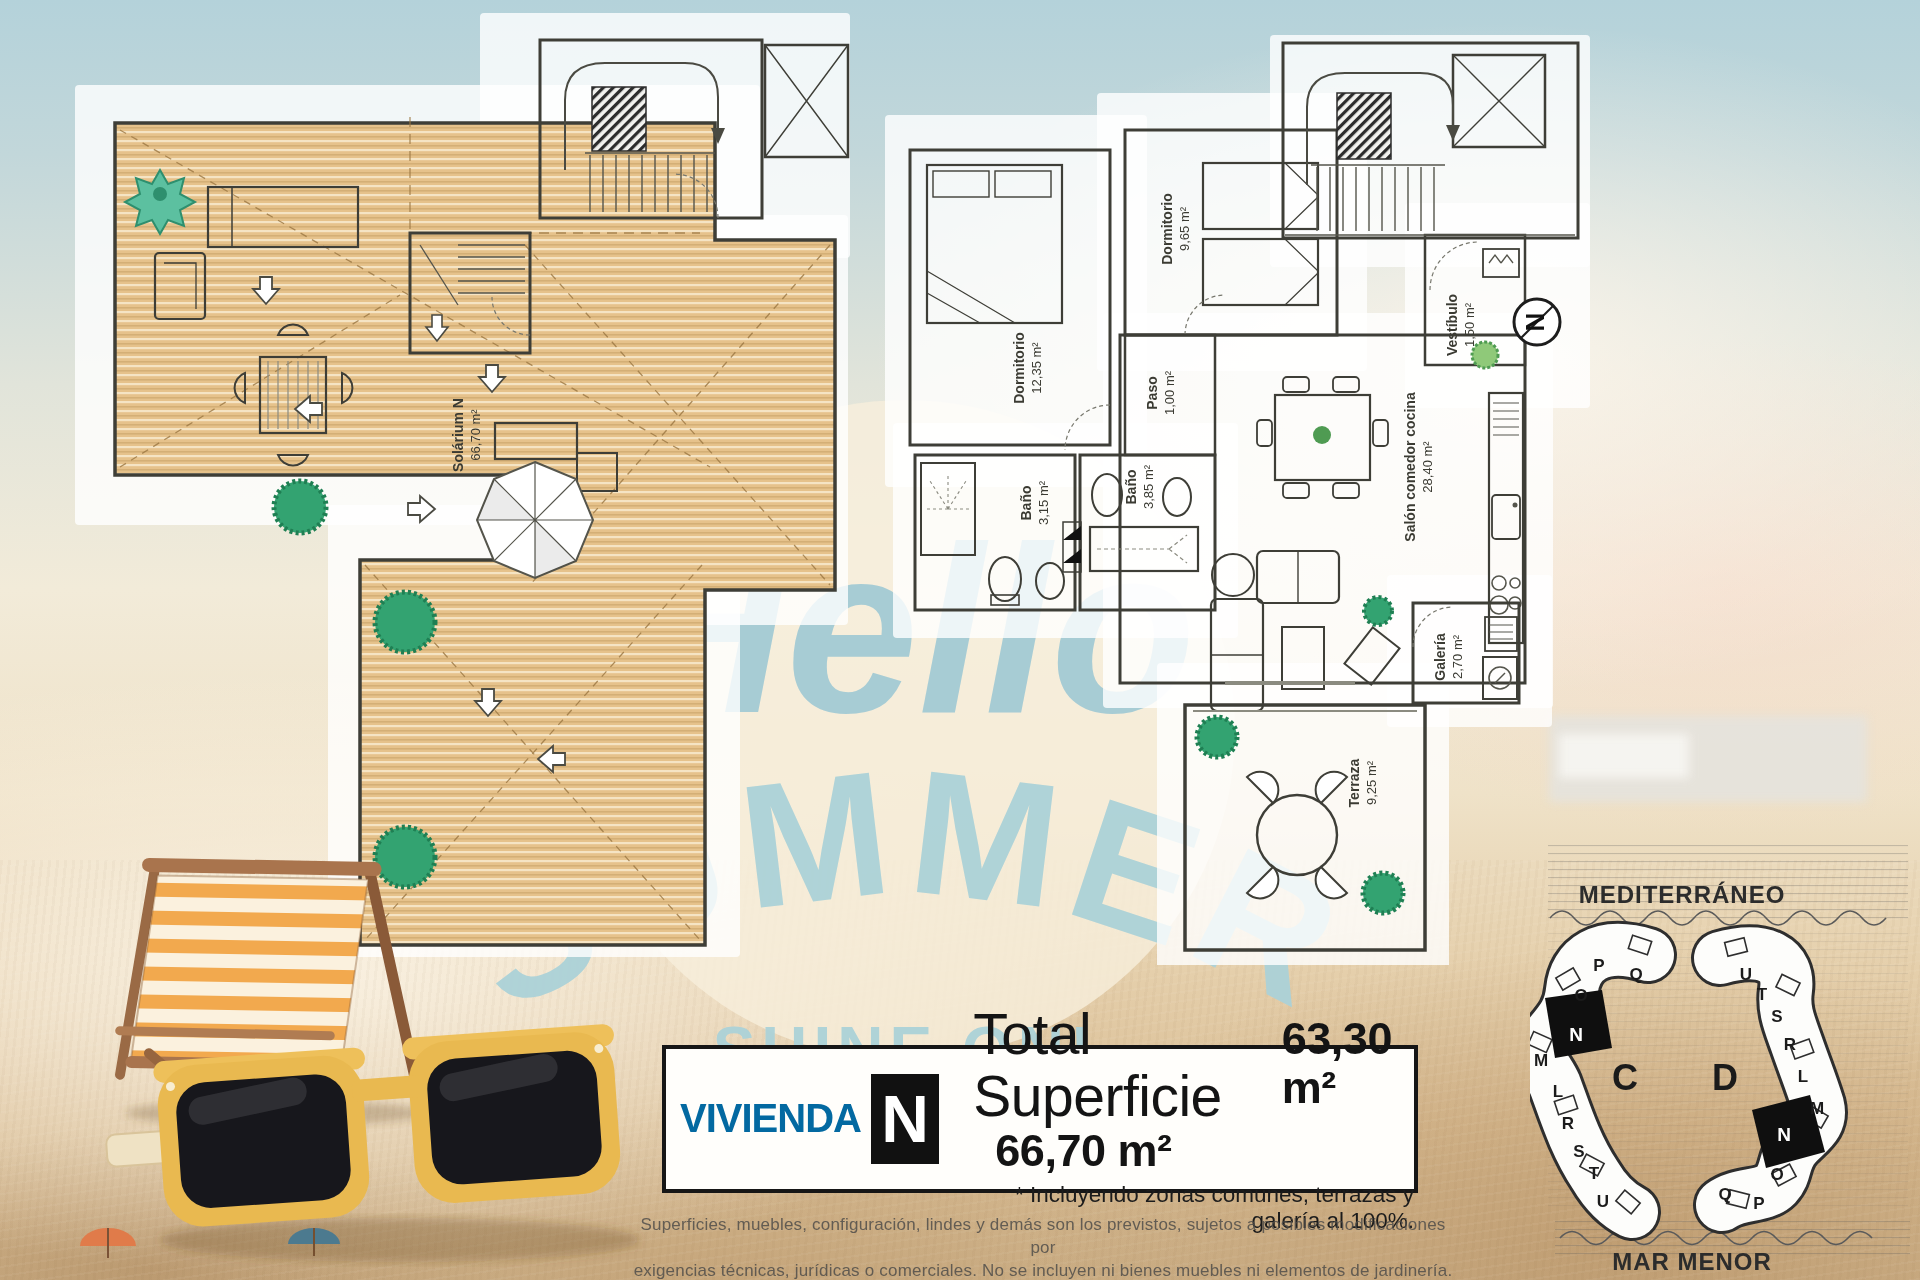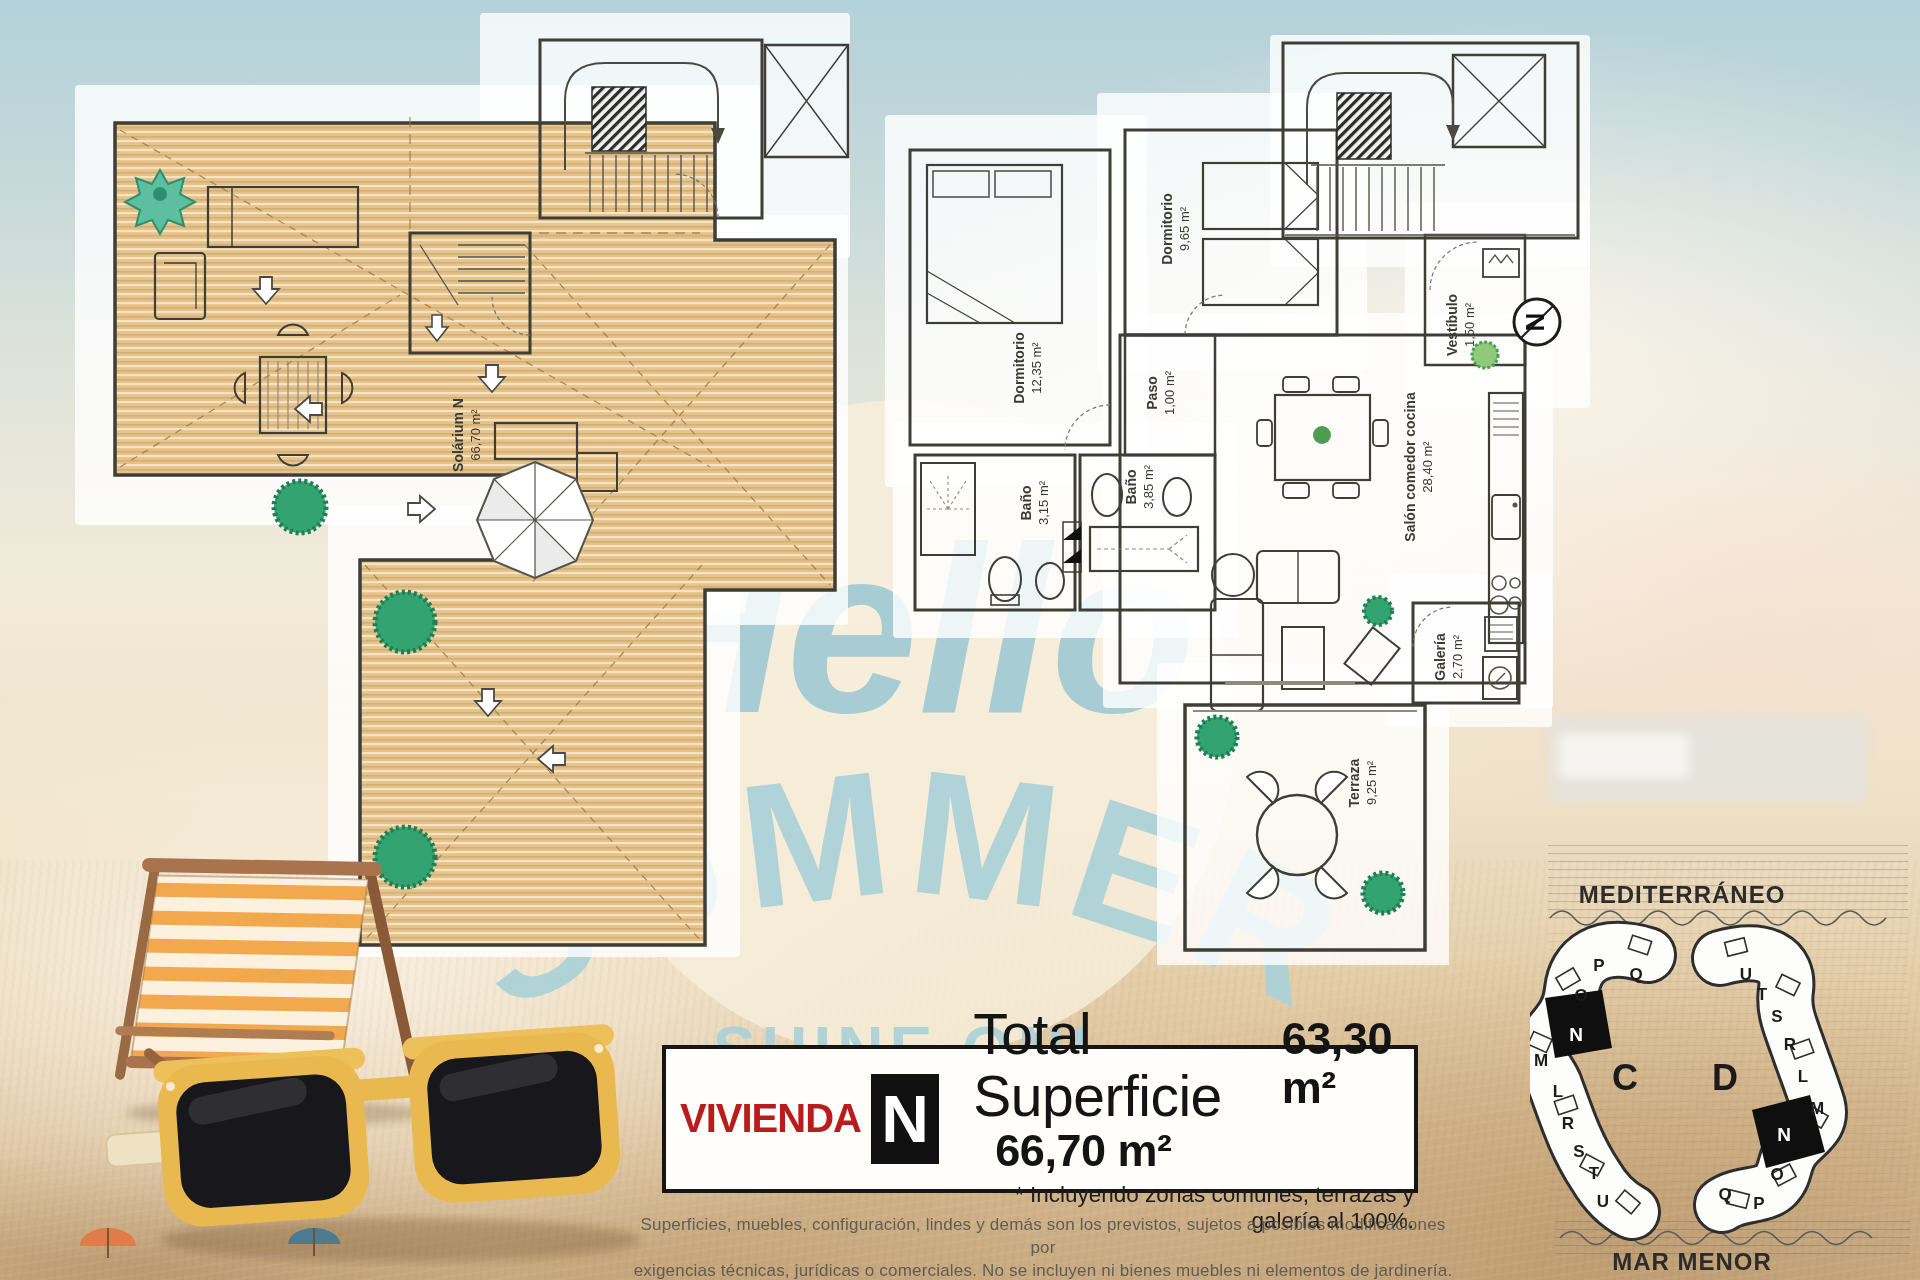--- a/index.html
+++ b/index.html
@@ -20,21 +20,21 @@
     background:
       repeating-linear-gradient(96deg, rgba(128,92,52,.07) 0 3px, rgba(255,255,255,0) 3px 8px),
       repeating-linear-gradient(-8deg, rgba(255,252,244,.10) 0 2px, rgba(255,255,255,0) 2px 9px);}
   #blurpatch{left:1549px;top:716px;width:318px;height:86px;background:rgba(228,227,222,.85);
     filter:blur(5px);border-radius:3px;}
   #blurpatch .inner{position:absolute;left:10px;top:18px;width:130px;height:44px;background:rgba(247,246,242,.9);}
   
   #infobox{left:662px;top:1045px;width:756px;height:148px;background:#fffefb;
     border:4px solid #161616;box-sizing:border-box;display:flex;align-items:center;z-index:6;}
   #infobox .titles{width:238px;text-align:right;line-height:.98;font-weight:bold;
-    font-size:40px;letter-spacing:-1px;color:#b91c1c;margin-left:14px;}
+    font-size:40px;letter-spacing:-1px;color:#0369a1;margin-left:14px;}
   #infobox .nsq{width:90px;height:90px;background:#111;color:#fff;display:flex;align-items:center;
     justify-content:center;font-weight:bold;font-size:66px;margin-left:10px;}
   #infobox .vals{margin-left:34px;color:#141414;}
   #infobox .row{display:flex;align-items:baseline;line-height:1.08;}
   #infobox .lbl{font-size:57px;letter-spacing:-.5px;}
   #infobox .val{font-size:45px;font-weight:bold;margin-left:22px;letter-spacing:-.5px;}
   #infobox .foot{font-size:22.5px;margin-top:6px;text-align:right;color:#1c1c1c;}
   #disclaimer{left:628px;top:1214px;width:830px;text-align:center;color:rgba(80,78,74,.85);
     font-size:17px;line-height:1.35;z-index:6;letter-spacing:.2px;}
   svg{display:block;}

